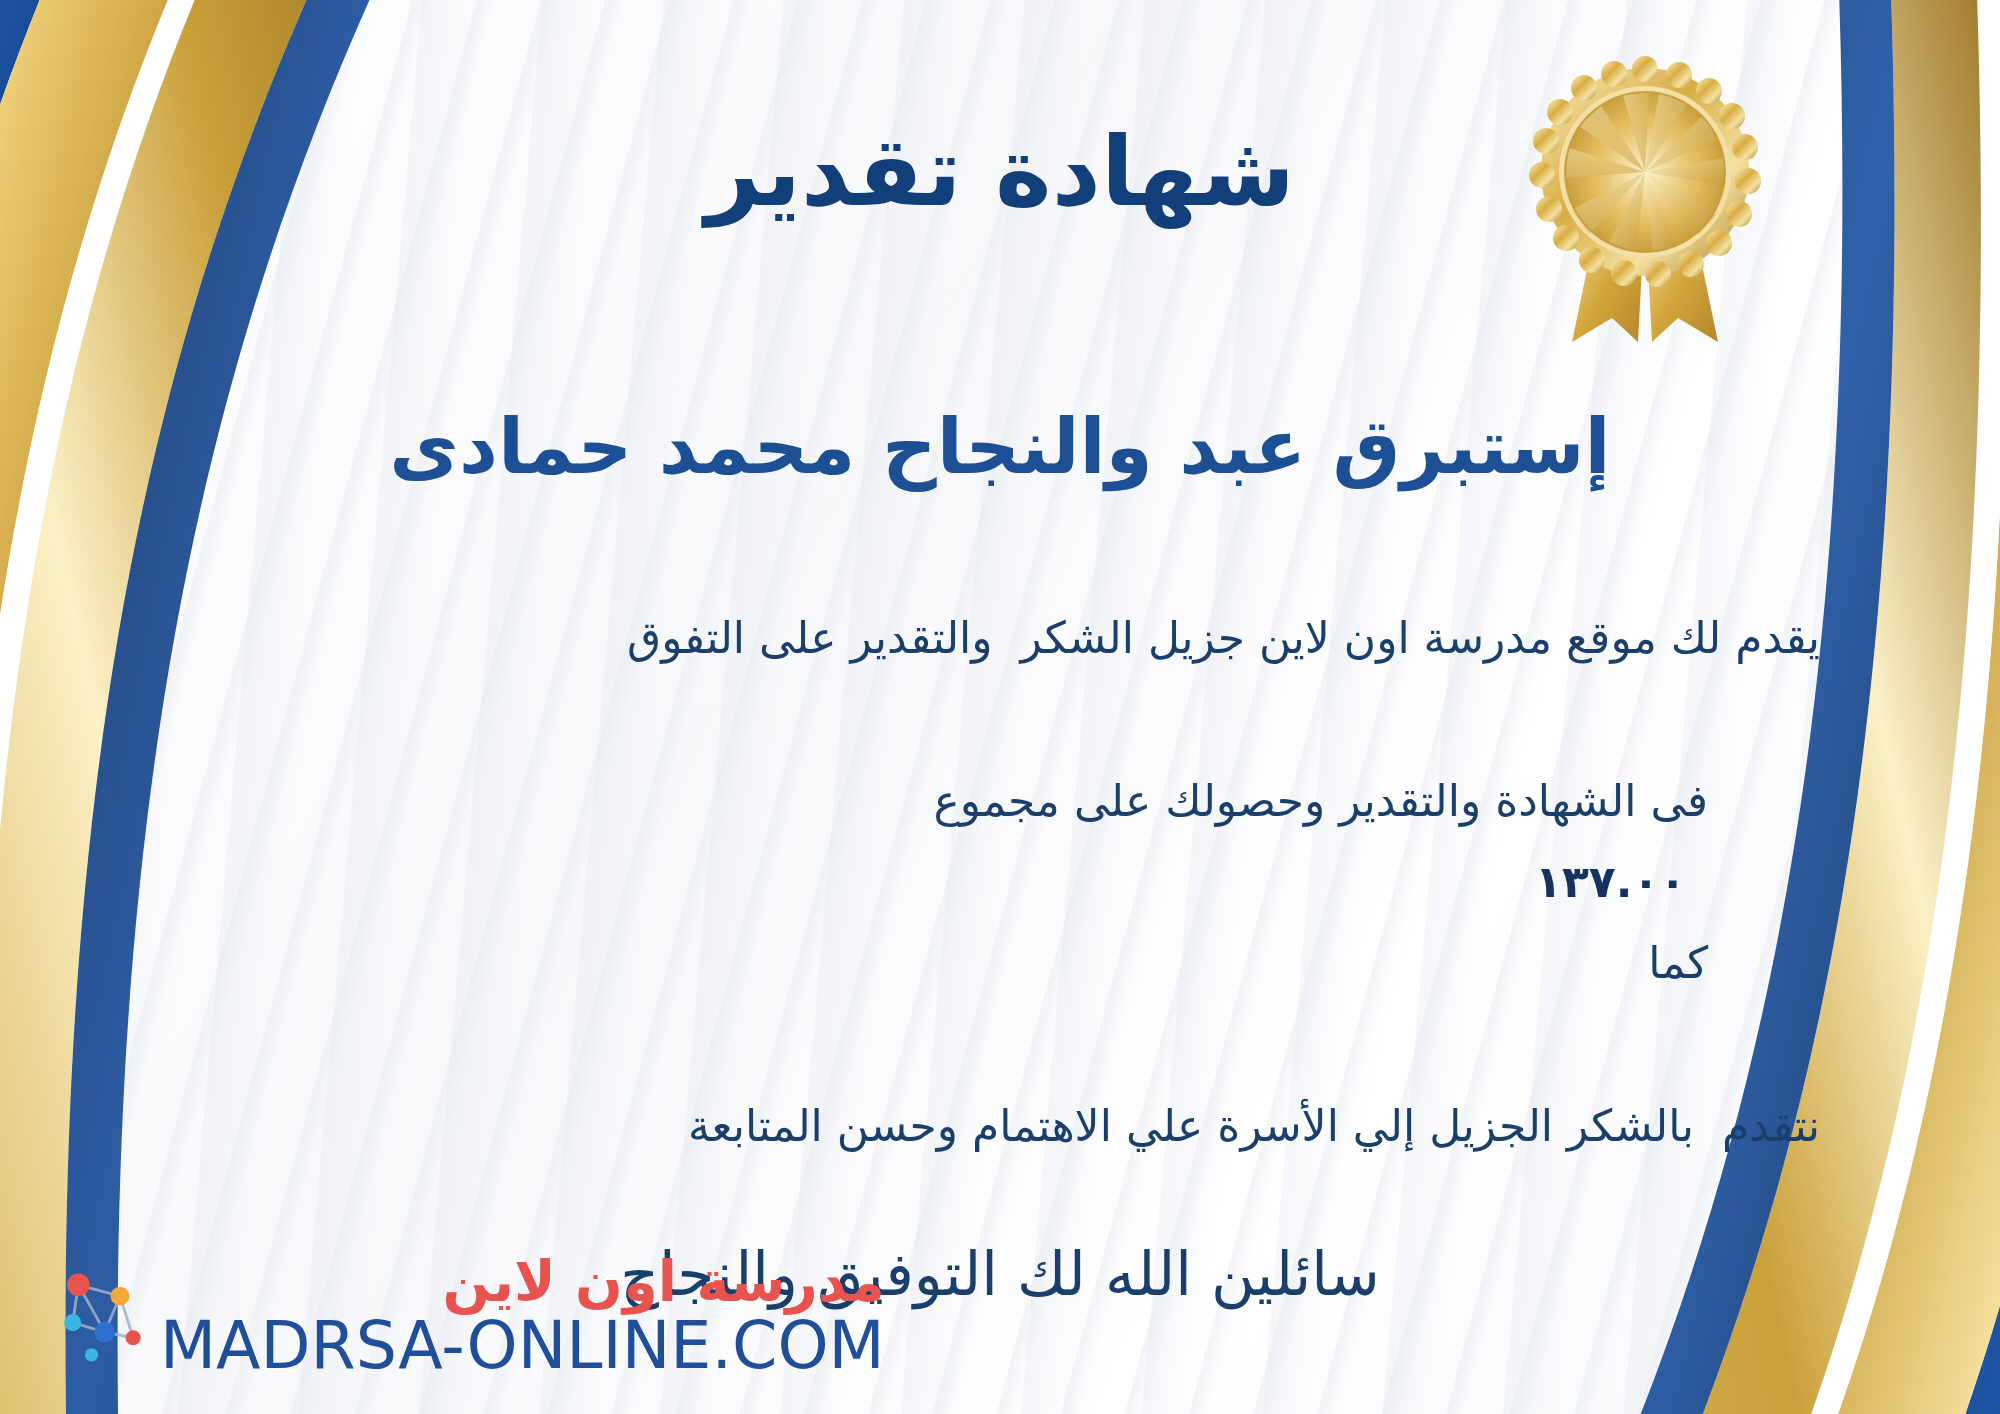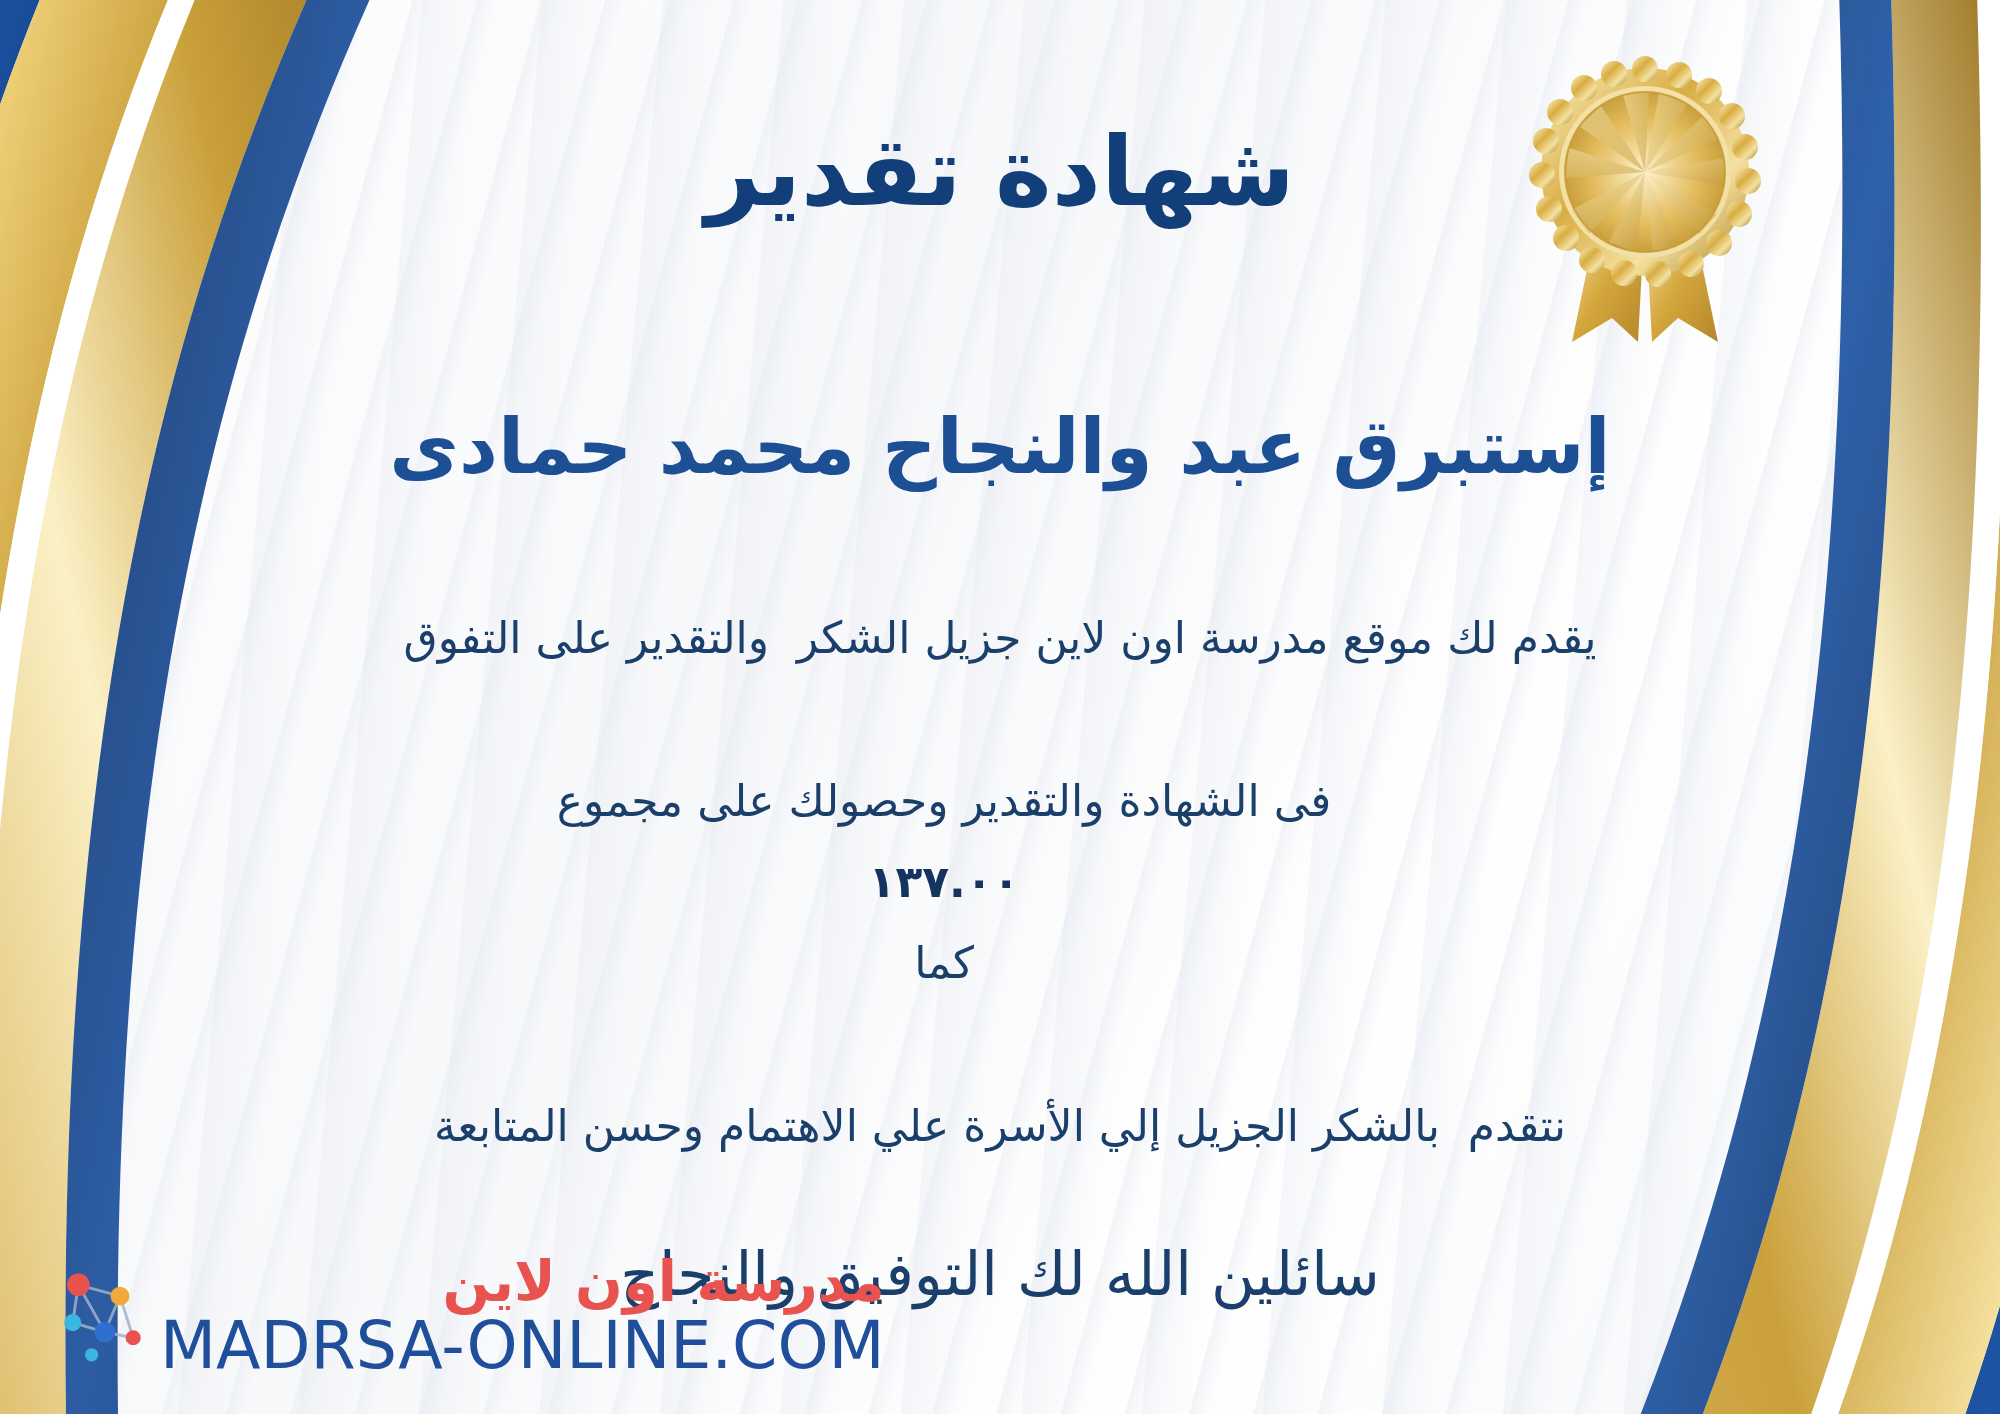--- a/index.html
+++ b/index.html
@@ -81,21 +81,21 @@
     height: 330px;
   }
 
   
   .content {
     position: absolute;
     inset: 0;
     display: flex;
     flex-direction: column;
     align-items: center;
-    text-align: center;
+    text-align: right;
   }
 
   .title {
     margin-top: 120px;
     font-size: 96px;
     font-weight: 700;
     color: #123e7a;
     letter-spacing: -1px;
     line-height: 1.1;
     direction: rtl;

